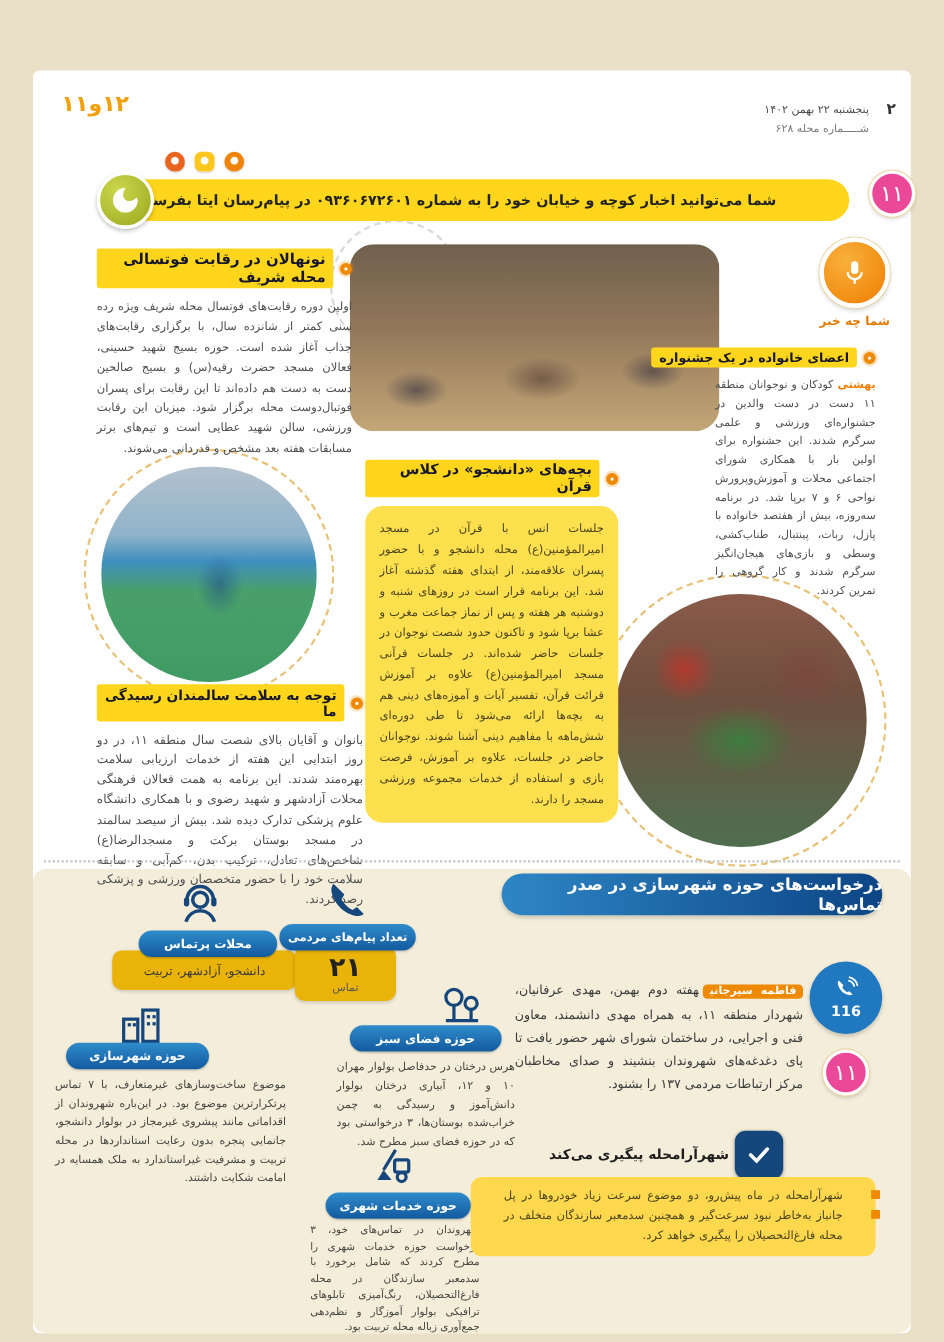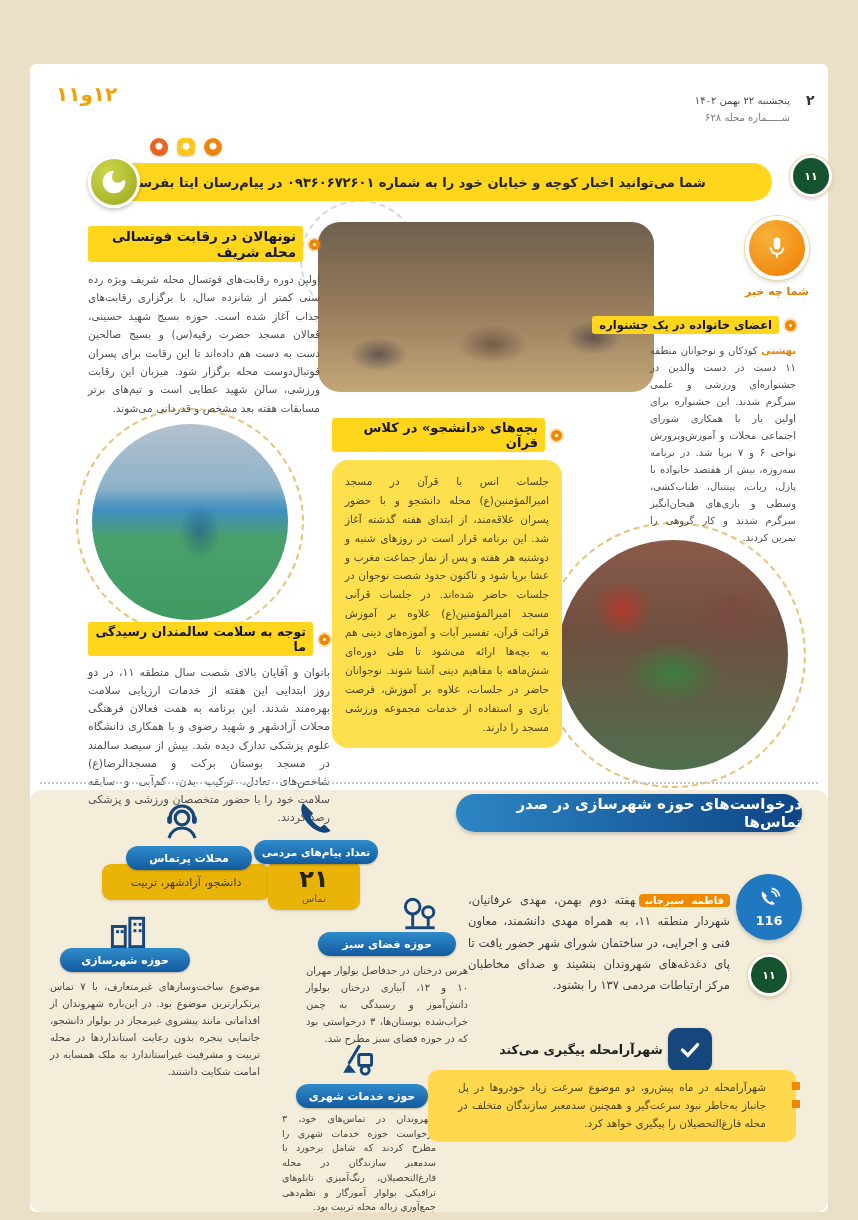--- a/index.html
+++ b/index.html
@@ -18,21 +18,21 @@
   
   .banner { position:absolute; left:96px; top:163px; width:676px; height:38px; background:#ffd61b; border-radius:19px; display:flex; align-items:center; justify-content:center; z-index:4; }
   .banner-text { font-size:13px; font-weight:bold; color:#232323; padding:0 56px 0 10px; white-space:nowrap; }
   .banner-icon { position:absolute; left:88px; top:156px; width:52px; height:52px; border-radius:50%; background:radial-gradient(circle at 35% 30%, #ccd64b, #9aa81f); border:3px solid #fff; box-shadow:0 2px 4px rgba(0,0,0,.25); display:flex; align-items:center; justify-content:center; z-index:5; }
   .stamps { position:absolute; left:150px; top:138px; display:flex; gap:9px; z-index:5; }
   .stamp { width:18px; height:18px; border-radius:6px; box-shadow:0 1px 2px rgba(0,0,0,.2); }
   .stamp.s1 { background:radial-gradient(circle at 50% 45%, #fff 0 3px, #f0830a 4px); border-radius:50%; }
   .stamp.s2 { background:radial-gradient(circle at 50% 45%, #fff 0 3px, #ffc61b 4px); }
   .stamp.s3 { background:radial-gradient(circle at 50% 45%, #fff 0 3px, #e8641f 4px); border-radius:50% 50% 8px 50%; }
 
-  .badge { width:42px; height:42px; border-radius:50%; background:#14532d; color:#fff; font-weight:bold; font-size:11px; display:flex; align-items:center; justify-content:center; border:3px solid #fff; box-shadow:0 0 0 1px #ecd6a4, 0 2px 4px rgba(0,0,0,.18); z-index:6; }
+  .badge { width:42px; height:42px; border-radius:50%; background:#ec4899; color:#fff; font-weight:normal; font-size:20px; display:flex; align-items:center; justify-content:center; border:3px solid #fff; box-shadow:0 0 0 1px #ecd6a4, 0 2px 4px rgba(0,0,0,.18); z-index:6; }
   .badge-top { position:absolute; left:790px; top:155px; }
   .badge-bottom { position:absolute; left:748px; top:954px; }
 
   .mic-wrap { position:absolute; left:740px; top:216px; width:74px; text-align:center; z-index:5; }
   .mic-circle { width:64px; height:64px; border-radius:50%; background:radial-gradient(circle at 35% 30%, #f8b13c, #ef7d00); border:4px solid #fff; box-shadow:0 0 0 1px #ecd6a4, 0 2px 5px rgba(0,0,0,.2); display:flex; align-items:center; justify-content:center; margin:0 auto; }
   .mic-label { margin-top:5px; font-size:11px; font-weight:bold; color:#e07b00; }
 
   
   .photo { z-index:1; }
   .photo-mosque { position:absolute; left:318px; top:222px; width:336px; height:170px; border-radius:22px;

